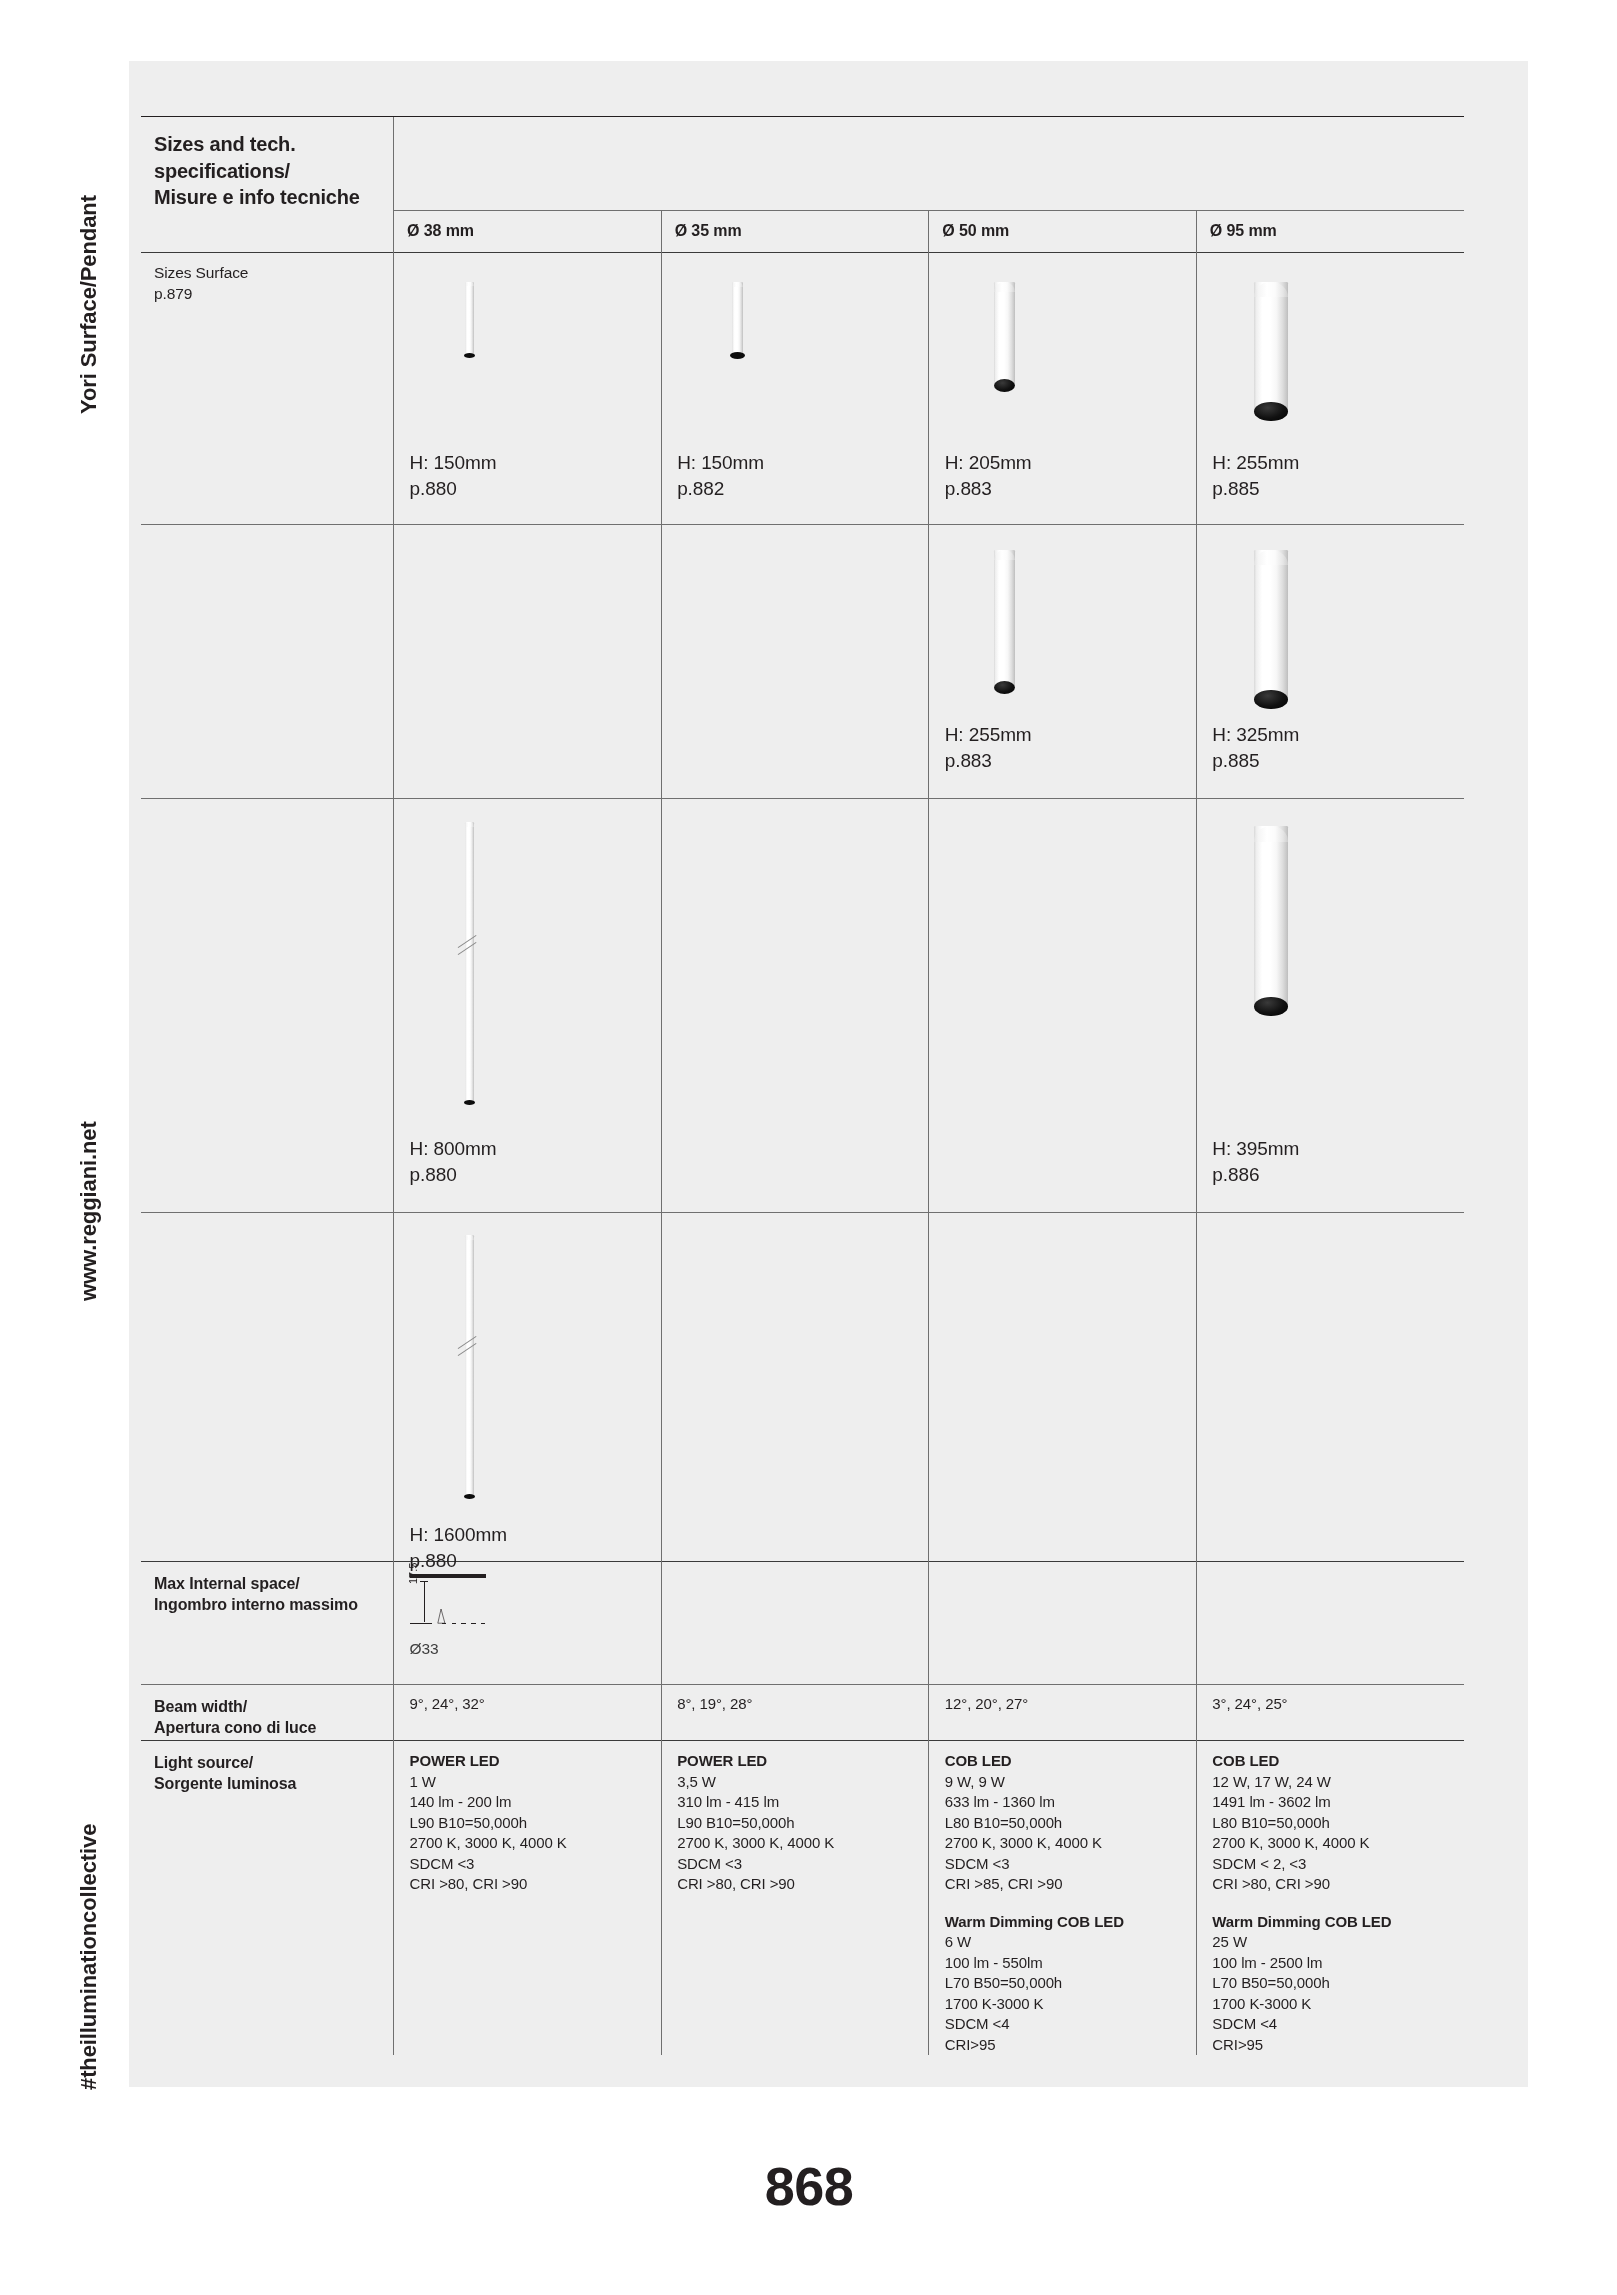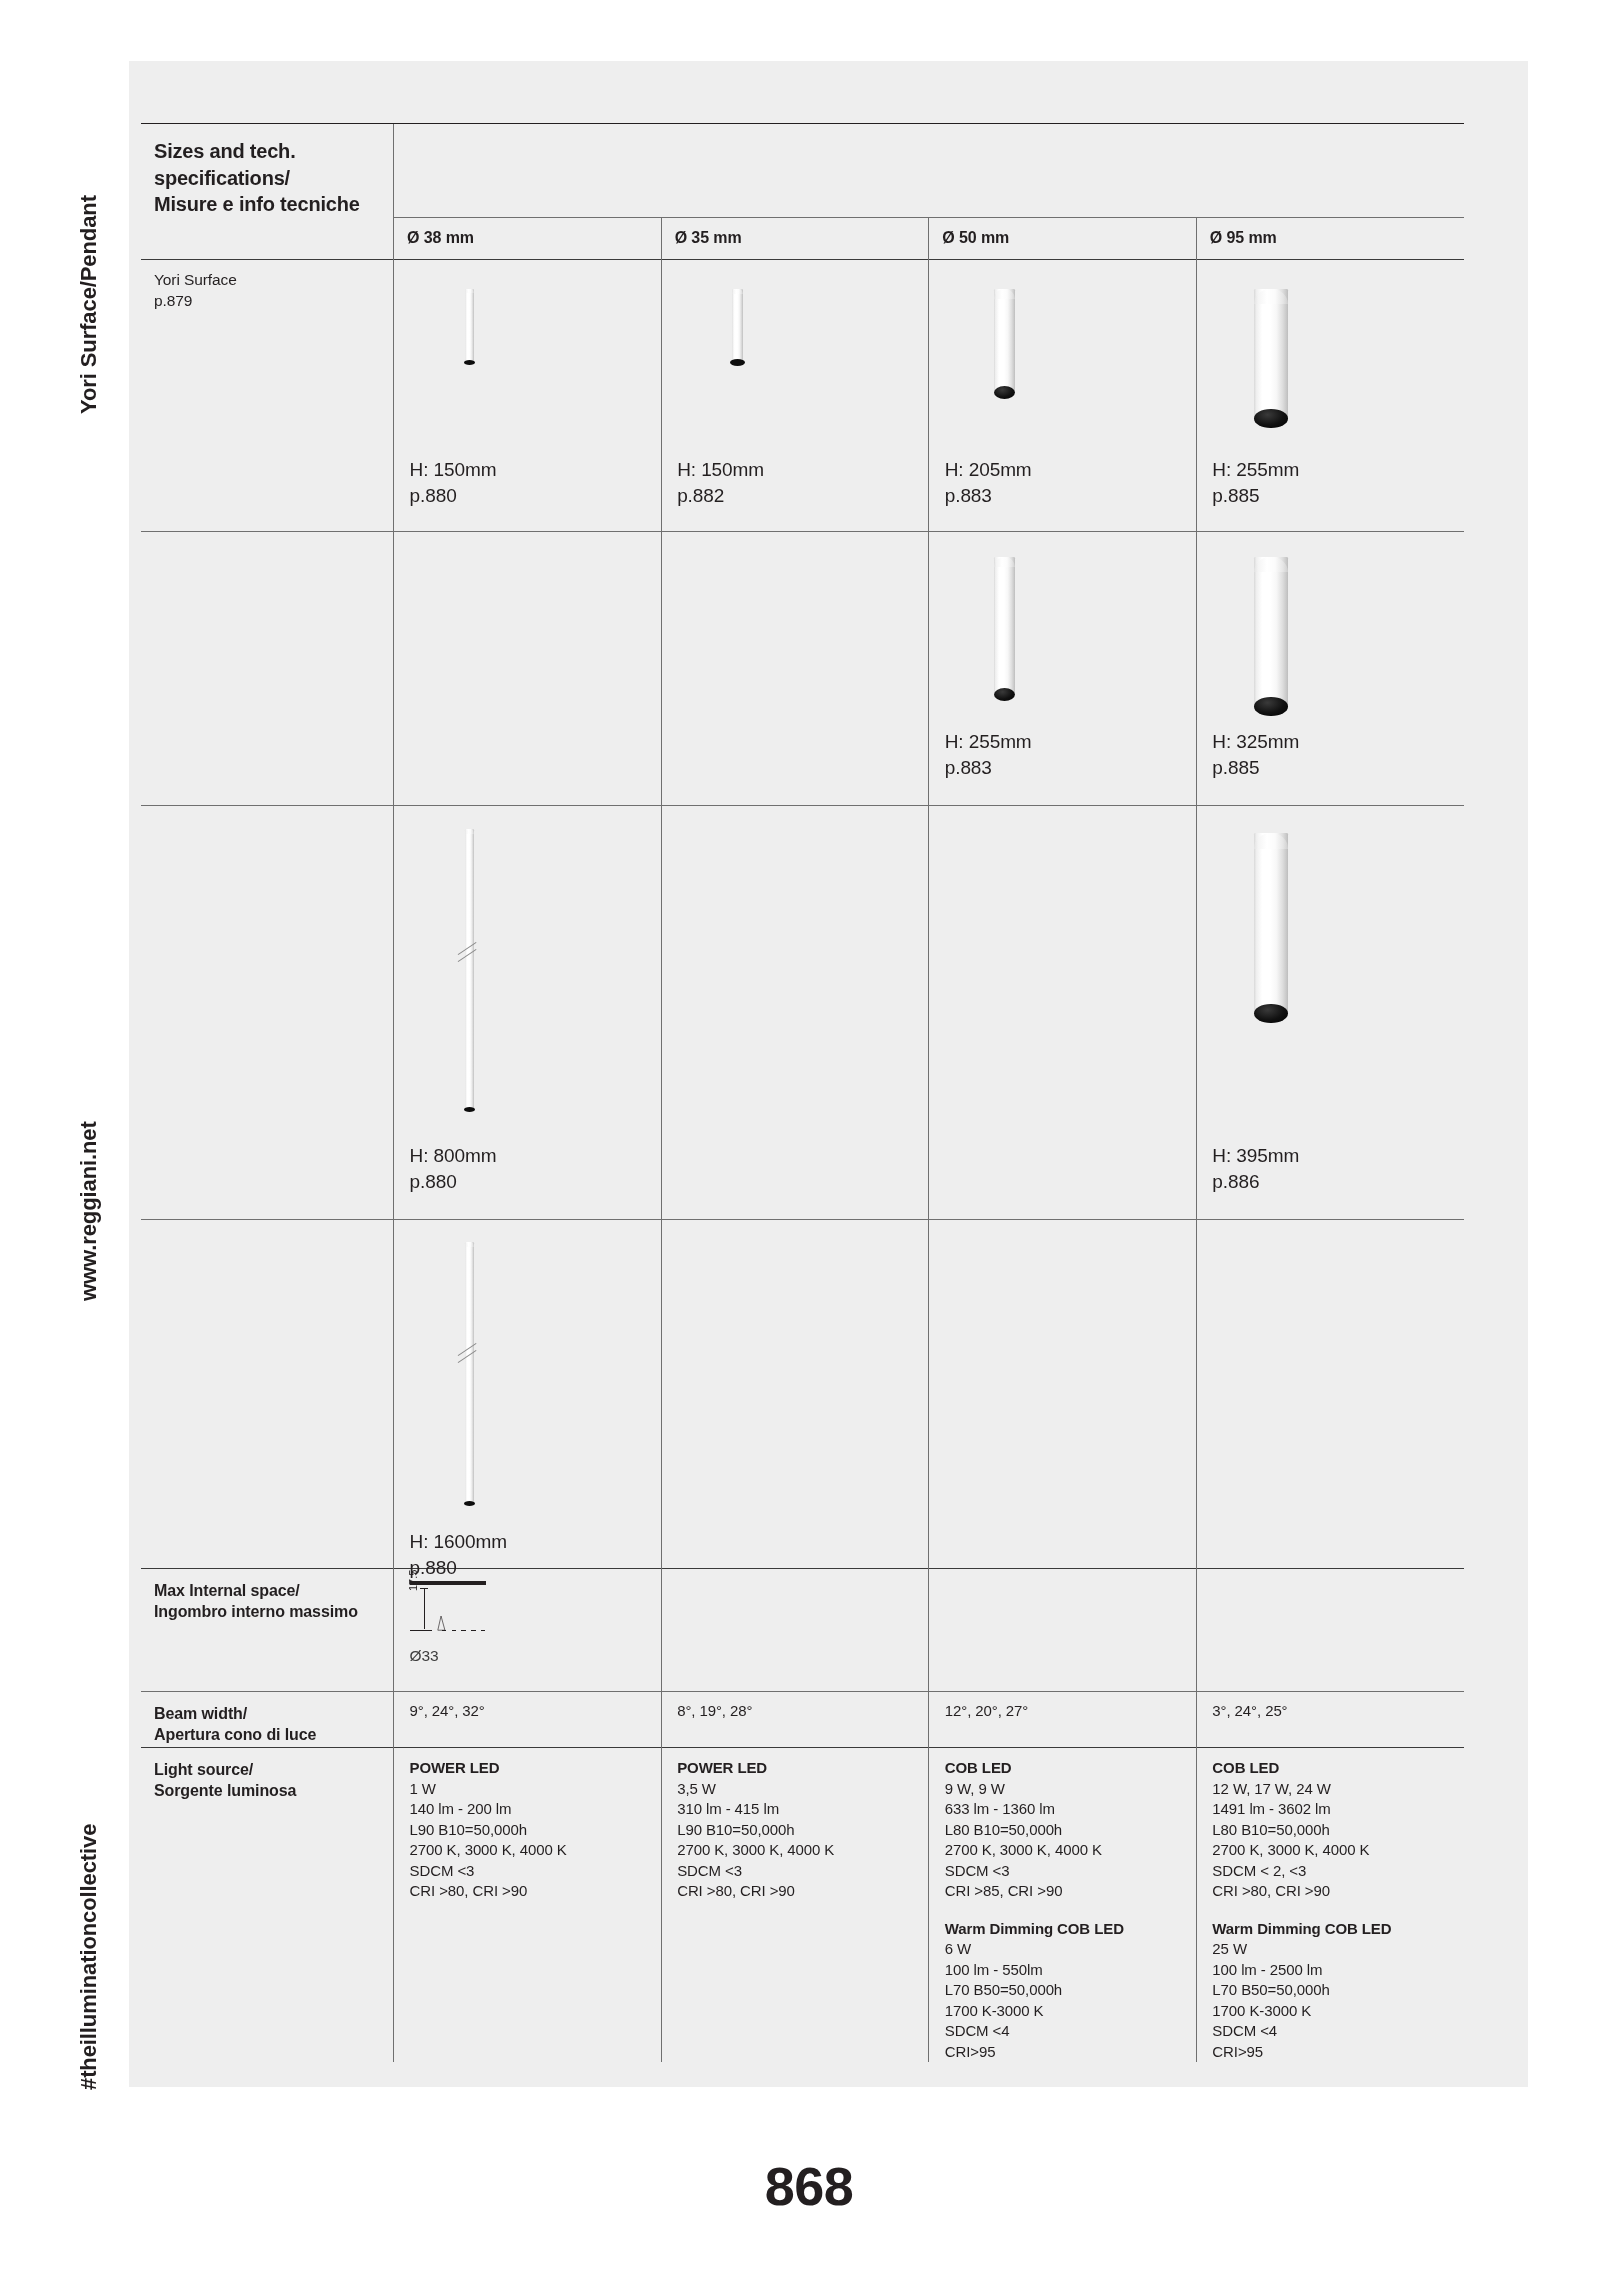--- a/index.html
+++ b/index.html
@@ -29,21 +29,21 @@
     font-weight: bold;
     letter-spacing: -0.1px;
   }
   #side-top    { left: 76px; top: 414px;  font-size: 22px; }
   #side-middle { left: 76px; top: 1301px; font-size: 22px; }
   #side-bottom { left: 76px; top: 2090px; font-size: 22px; }
 
   
   .tbl {
     position: absolute;
-    left: 141px; top: 123px;
+    left: 141px; top: 116px;
     width: 1323px;
     border-collapse: collapse;
     color: #231f20;
   }
   .tbl td { vertical-align: top; padding: 0; }
 
   .rule-top    { border-top: 1.3px solid #231f20; }
   .rule-thin   { border-top: 0.6px solid #6f6f6f; }
   .rule-mid    { border-top: 1px solid #3a3a3a; }
   .vline       { border-left: 0.6px solid #6f6f6f; }
@@ -204,21 +204,21 @@
         <td class="rule-thin vline">
             <div class="colhdr">Ø 50 mm</div>
           </td>
         <td class="rule-thin vline">
             <div class="colhdr">Ø 95 mm</div>
           </td>
       </tr>
 
       <tr>
         <td class="rule-mid" style="height:272px">
-          <div class="prodlabel-sm" style="white-space: pre-line;">Yori Surface
+          <div class="prodlabel-sm" style="white-space: pre-line;">Sizes Surface
 p.879</div>
         </td>
         <td class="rule-mid vline prodcell">
           <div class="prod-wrap">
             <div class="lamp" style="left:71px; top:28.5px; width:9px; height:76px;">
               <div class="body" style="width:9px; height:72px;"></div>
               <div class="cap" style="width:9px; height:4.5px;"></div>
               <div class="dot" style="top:71px; width:11.6px; height:5.2px; left:-1.3px;"></div>
             </div>
             <div class="caption" style="position: absolute; top: 197px; left: 0px; white-space: pre-line;">H: 150mm

